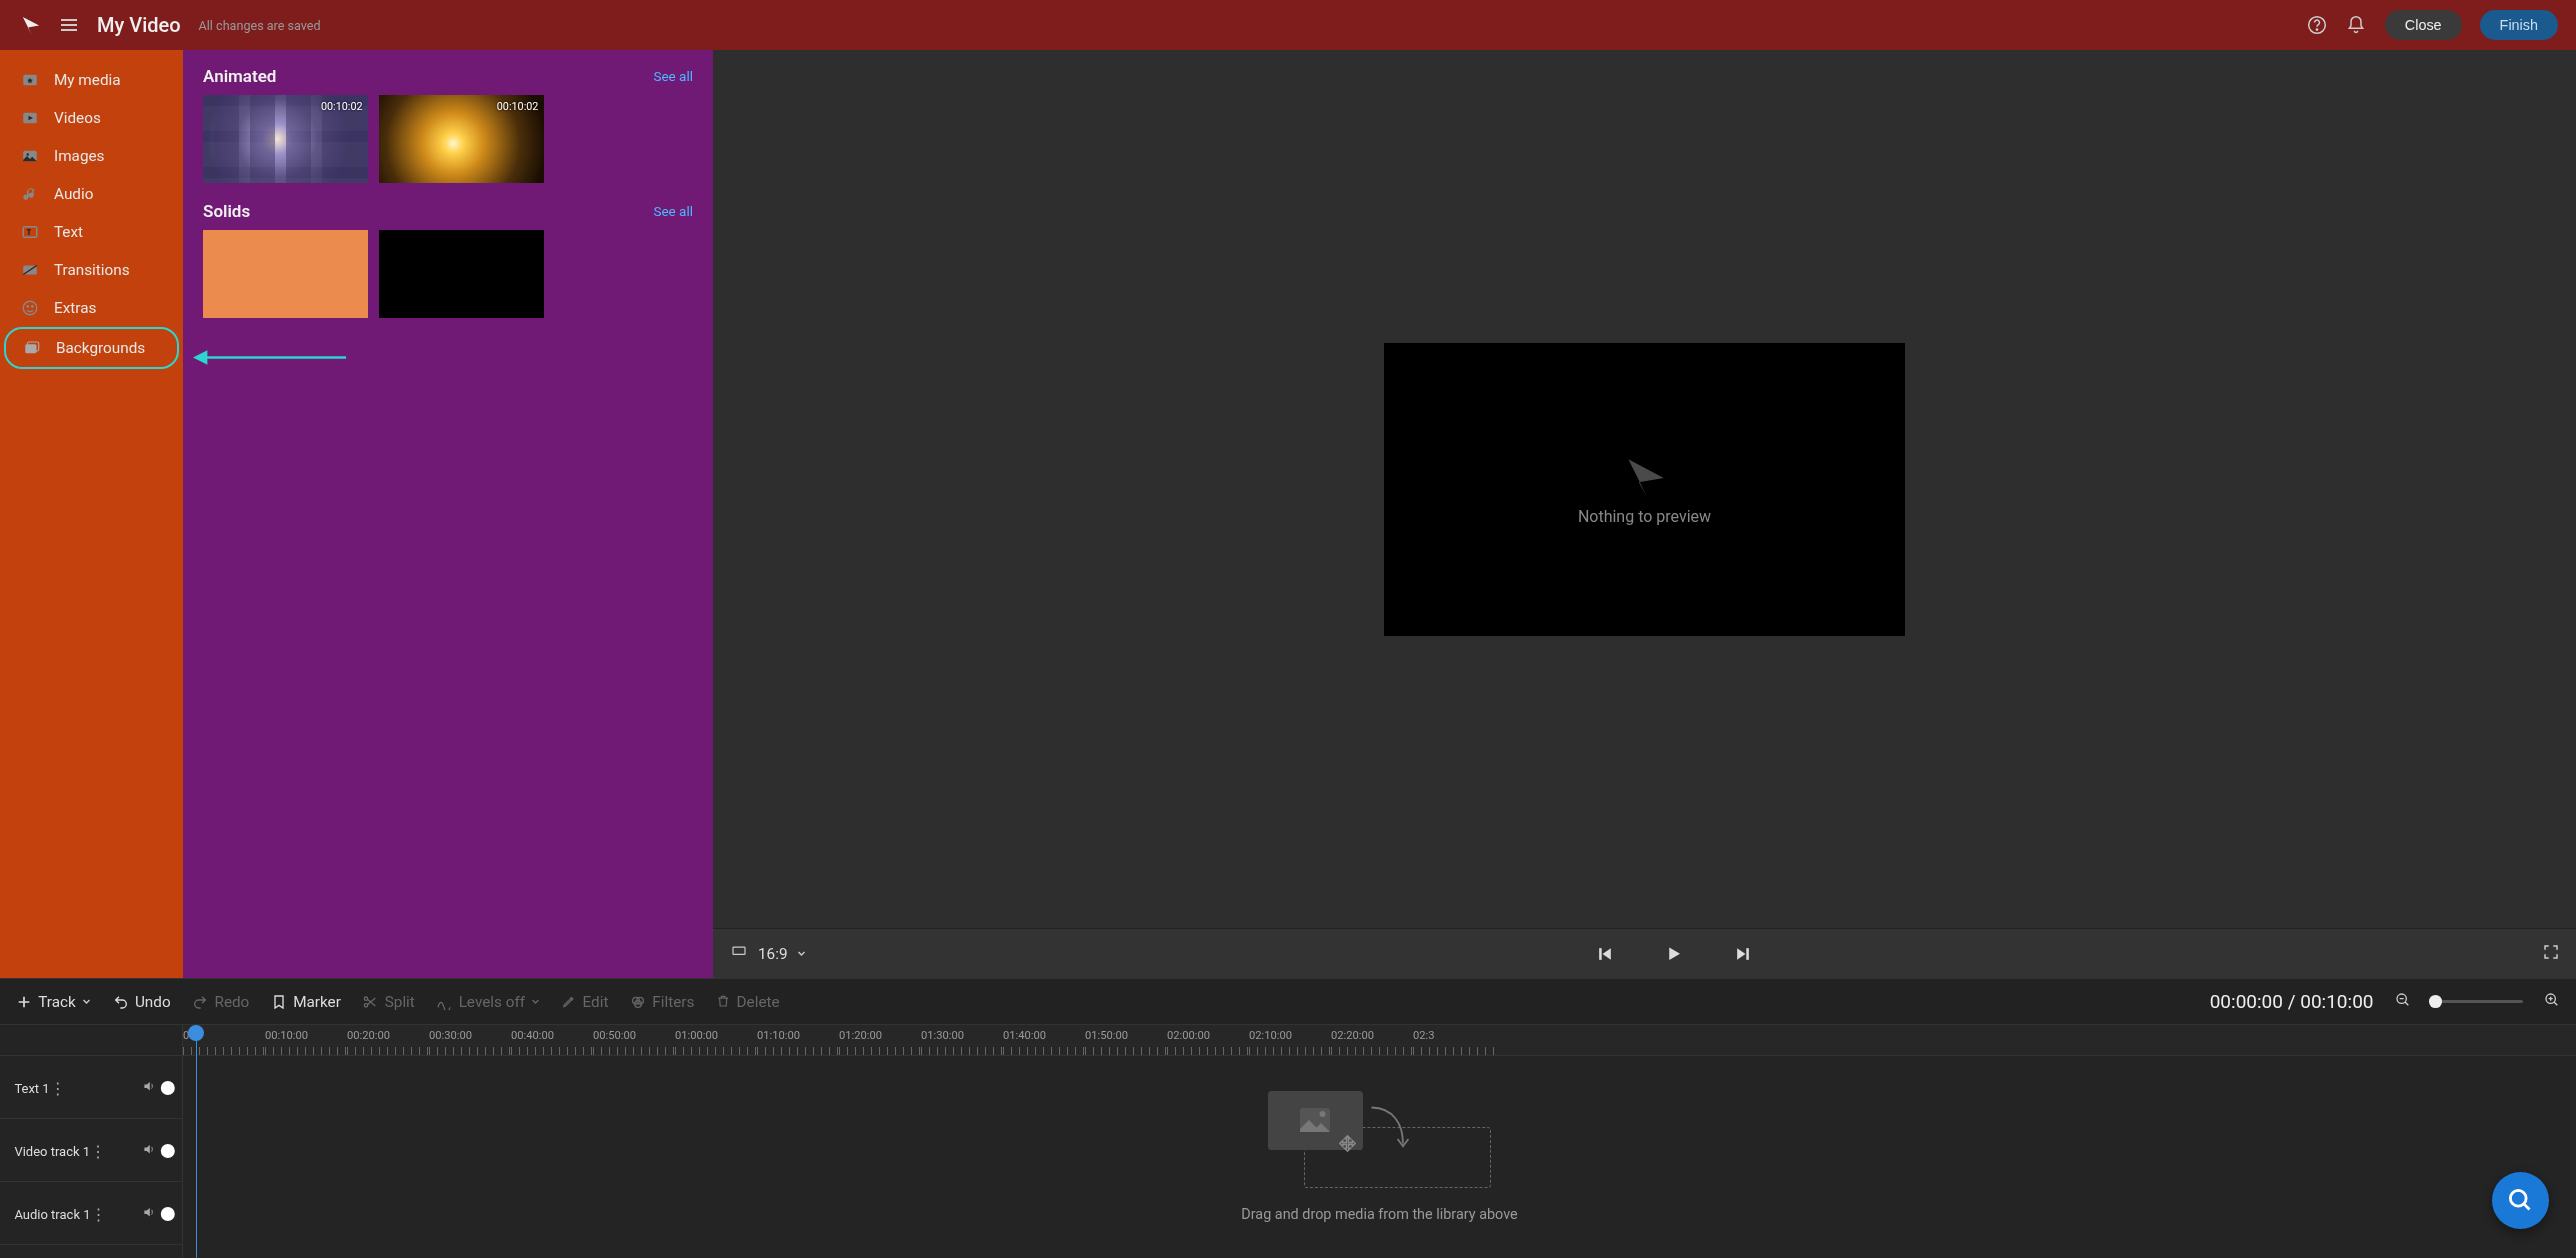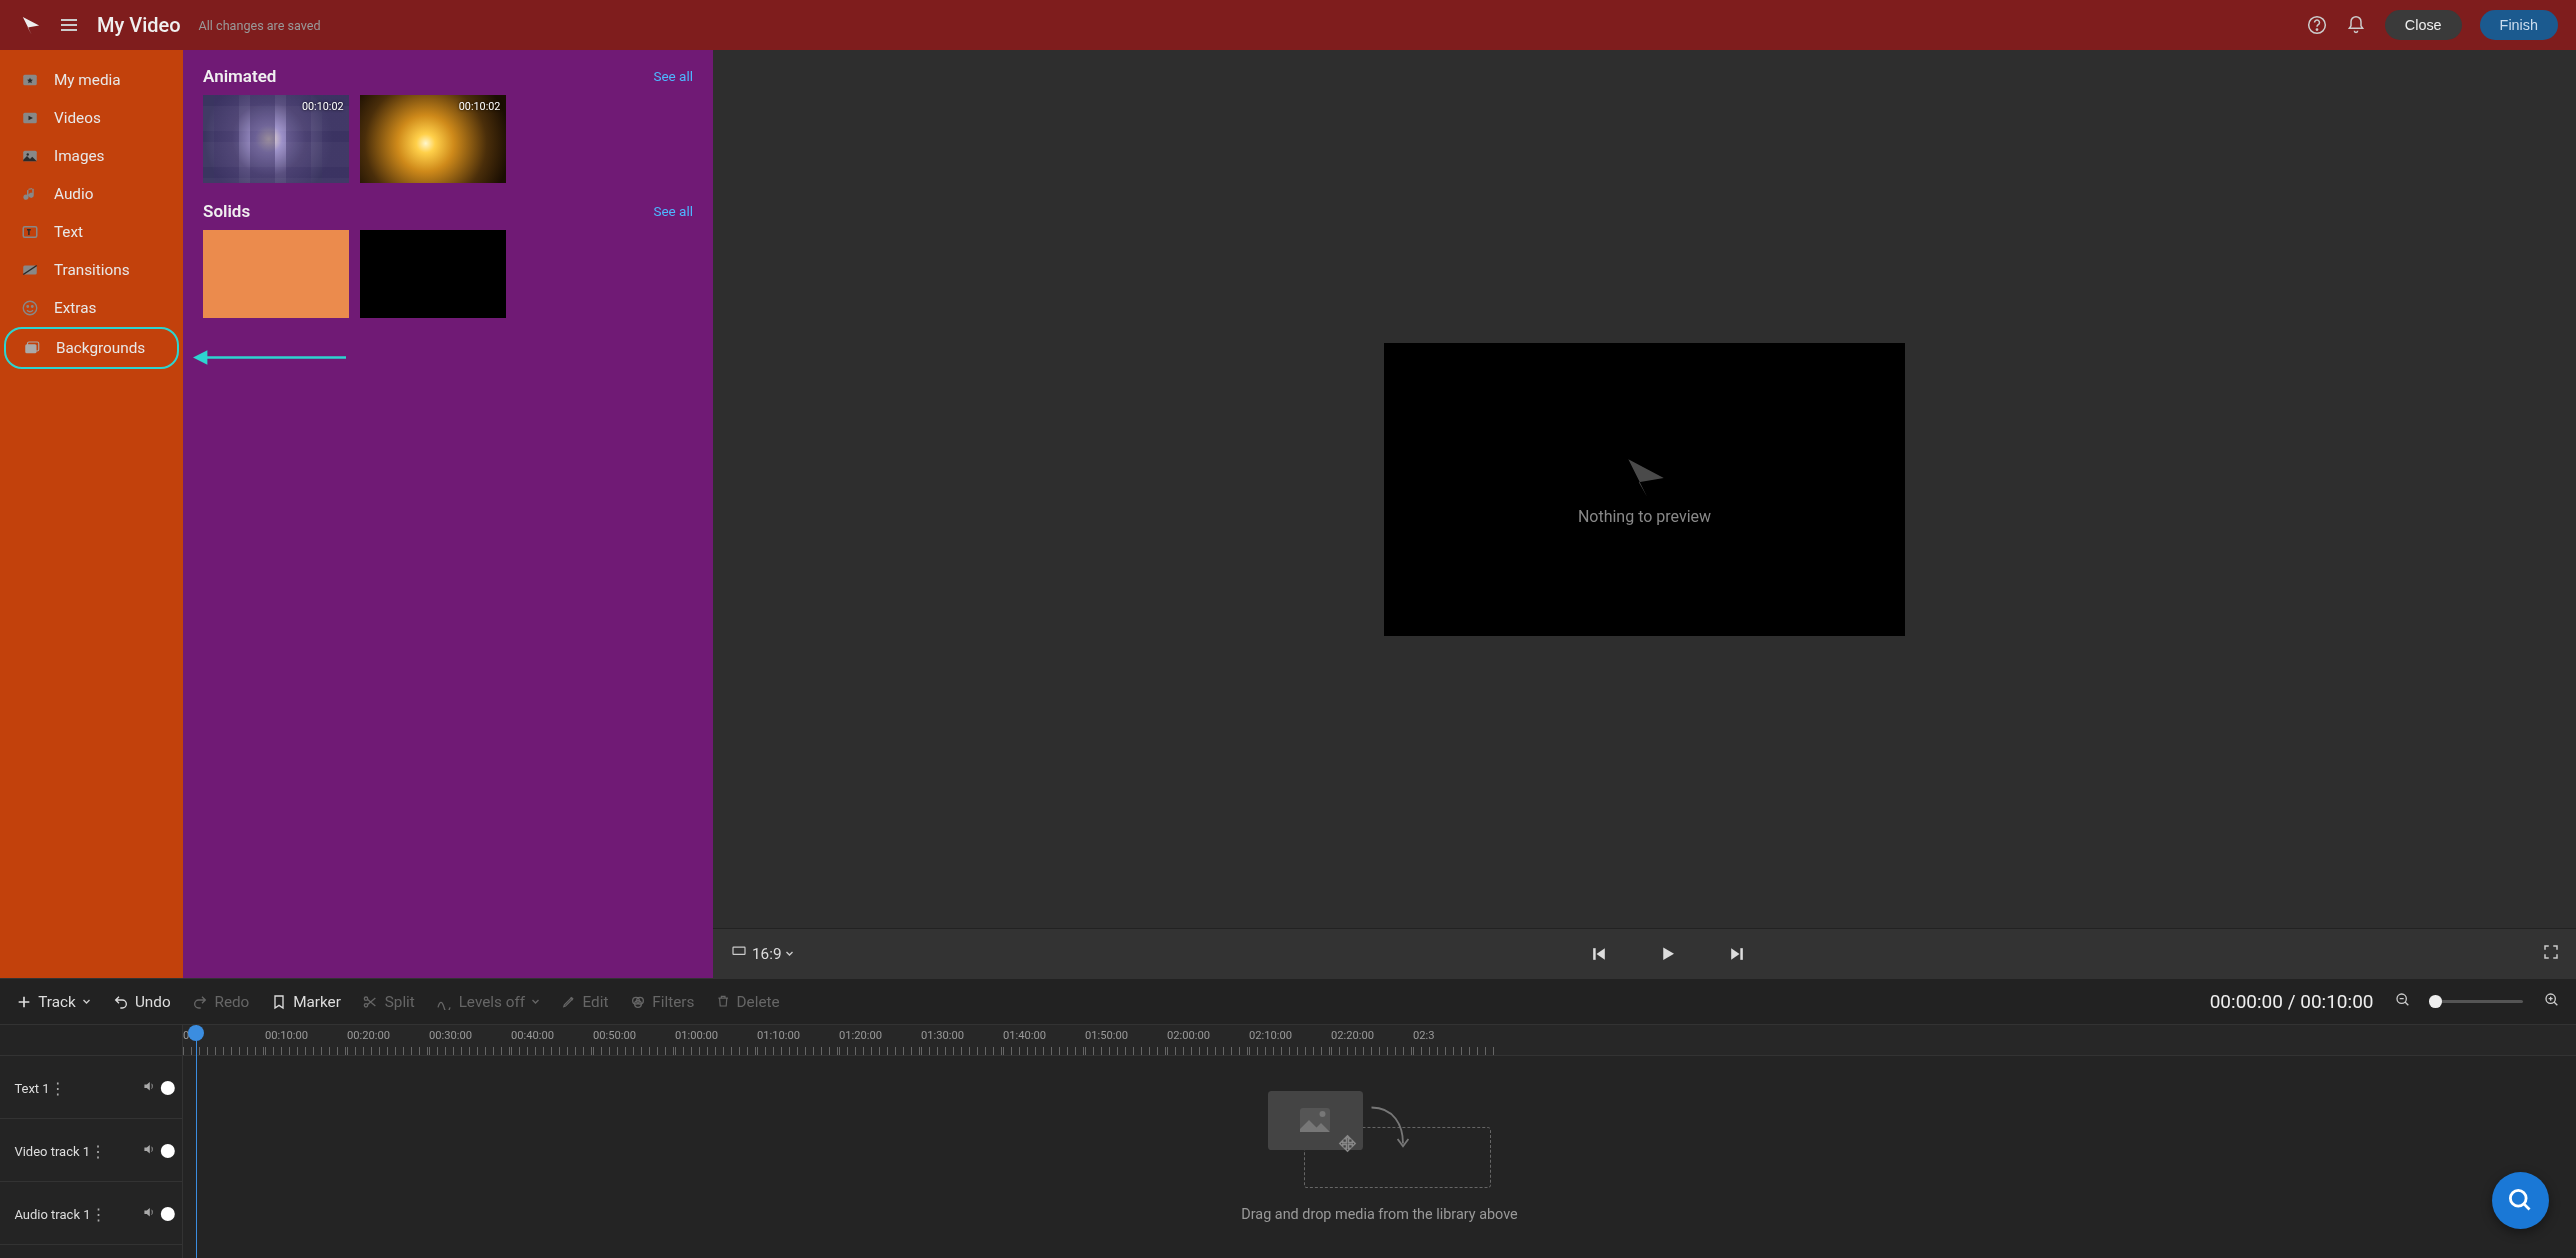--- a/index.html
+++ b/index.html
@@ -28,36 +28,36 @@
   .side-item.highlight { border: 2.7px solid #2dd4d0; border-radius: 18px; }
   .side-icon { width: 20px; height: 20px; display: flex; align-items: center; justify-content: center; color: #999; }
   .arrow-anno { position: absolute; left: 193px; top: 294px; width: 153px; height: 27px; pointer-events: none; }
 
   
   .content { flex: 0 0 530px; background: #701a75; padding: 16px 20px; overflow-y: auto; text-align: right; }
   .section-head { display: flex; justify-content: space-between; align-items: center; margin-bottom: 9px; }
   .section-title { font-size: 17px; font-weight: 600; color: #f0f0f0; }
   .see-all { color: #4db8ff; font-size: 13.5px; cursor: pointer; }
   .thumbs { display: flex; gap: 10.8px; margin-bottom: 18px; }
-  .thumb { width: 146px; height: 88px; position: relative; cursor: pointer; }
+  .thumb { width: 165px; height: 88px; position: relative; cursor: pointer; }
   .thumb .dur { position: absolute; top: 5.4px; right: 5.4px; font-size: 10.8px; color: #fff; text-shadow: 0 0 2.7px #000; }
   .anim1 { background: radial-gradient(circle at 45% 50%, #f5e6d3 0%, #9b8fc7 15%, #5a5080 40%, #3a3560 70%); }
   .anim1::before { content:""; position:absolute; inset:0; background-image: linear-gradient(transparent 30%, rgba(255,255,255,0.03) 30% 34%), linear-gradient(90deg, transparent 30%, rgba(60,50,100,0.5) 30% 34%); background-size: 36px 36px; }
   .anim2 { background: radial-gradient(circle at 45% 55%, #fff7cc 0%, #ffd04a 10%, #cf8a1a 30%, #4a2e0a 65%, #1a0e02 90%); }
   .solid1 { background: #eb8b4d; }
   .solid2 { background: #000; }
 
   
   .preview-wrap { flex: 1; background: #2e2e2e; display: flex; flex-direction: column; min-width: 0; }
   .preview-canvas { flex: 1; display: flex; align-items: center; justify-content: center; background: #2e2e2e; }
   .preview-inner { width: 521px; height: 293px; background: #000; display: flex; flex-direction: column; align-items: center; justify-content: center; gap: 4px; }
   .preview-logo { width: 56px; height: 50px; opacity: 0.55; }
   .nothing-text { color: #888; font-size: 16px; }
   .preview-controls { height: 50px; background: #333333; display: flex; align-items: center; padding: 0 16px; gap: 10.8px; border-top: 0.9px solid #222; }
-  .aspect { display: flex; align-items: center; gap: 3px; color: #ddd; font-size: 15.3px; cursor: pointer; }
+  .aspect { display: flex; align-items: center; gap: 9px; color: #ddd; font-size: 15.3px; cursor: pointer; }
   .transport { flex: 1; display: flex; justify-content: center; gap: 48px; align-items: center; }
   .trans-btn { color: #ddd; cursor: pointer; display:flex; align-items:center; }
   .fullscreen { color: #ccc; cursor: pointer; }
 
   
   .toolbar { height: 47px; background: #222; border-top: 0.9px solid #333; border-bottom: 0.9px solid #333; display: flex; align-items: center; padding: 0 16px; gap: 21.5px; }
   .tool { display: flex; align-items: center; gap: 6.3px; color: #ddd; font-size: 15.3px; cursor: pointer; white-space: nowrap; }
   .tool.disabled { color: #666; }
   .toolbar-spacer { flex: 1; }
   .timecode { font-size: 19px; color: #eee; }

